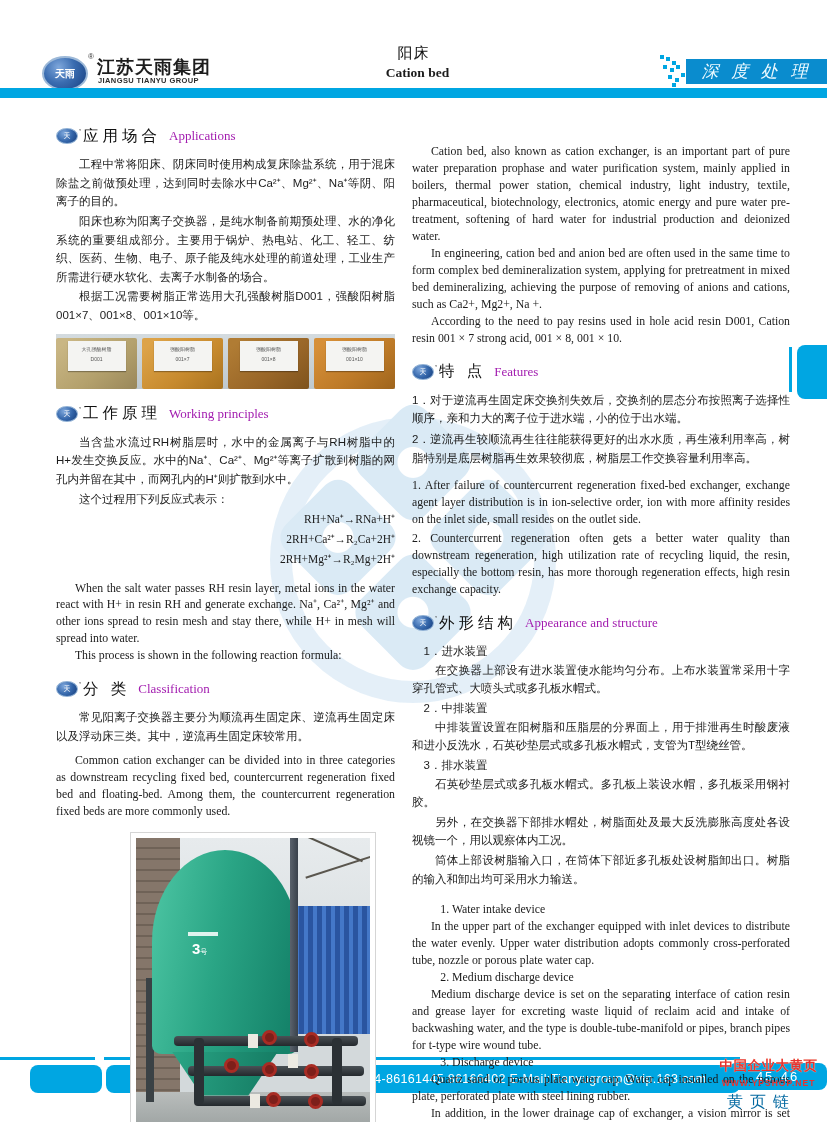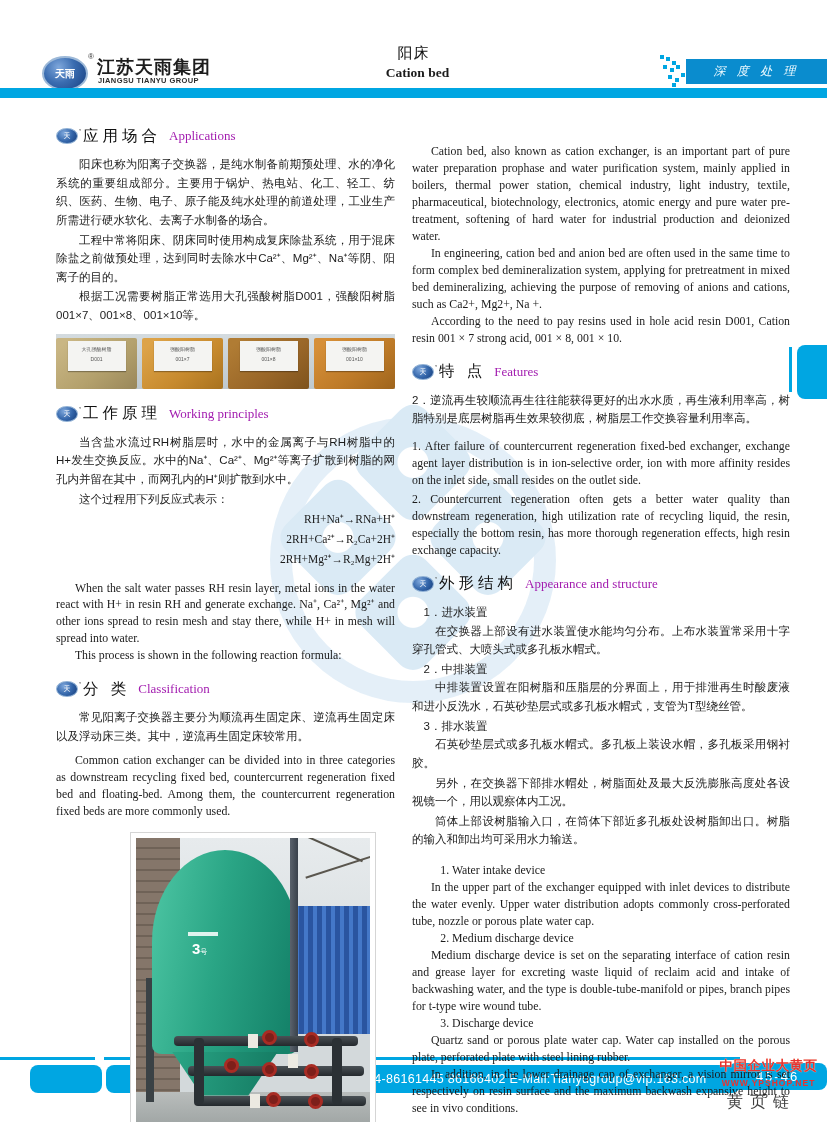--- a/index.html
+++ b/index.html
@@ -13,21 +13,21 @@
   .reg-mark{position:absolute;left:88px;top:52px;font-size:8px;color:#333;}
   .brand-cn{position:absolute;left:97px;top:55px;font-size:18px;font-weight:bold;letter-spacing:1px;color:#1d1d1d;}
   .brand-en{position:absolute;left:98px;top:76px;font-size:7.5px;font-weight:bold;color:#2b2b2b;letter-spacing:.4px;}
   .title-block{position:absolute;left:0;right:0;top:44px;text-align:center;}
   .title-cn{font-size:15px;color:#111;letter-spacing:1px;}
   .title-en{font-family:"Liberation Serif",serif;font-weight:bold;font-size:13.5px;margin-top:2px;padding-left:8px;}
   .hdr-dots{position:absolute;left:660px;top:55px;width:4px;height:4px;background:#00a6e2;
         box-shadow:6px 2px #00a6e2,12px 6px #00a6e2,3px 10px #00a6e2,10px 13px #00a6e2,
                    16px 10px #00a6e2,8px 20px #00a6e2,15px 23px #00a6e2,21px 18px #00a6e2,12px 28px #00a6e2;}
   .category-tab{position:absolute;left:686px;top:59px;width:141px;height:25px;background:#0a8ccE;
-        color:#eefaff;font-style:italic;font-size:12px;letter-spacing:4px;
+        color:#eefaff;font-style:italic;font-size:17px;letter-spacing:4px;
         display:flex;align-items:center;justify-content:center;}
   .header-bar{position:absolute;left:0;top:88px;width:827px;height:10px;background:#00a6e2;}
   
   .col{position:absolute;z-index:2;}
   .col-left{left:56px;top:124px;width:339px;}
   .col-right{left:412px;top:143px;width:378px;}
   .sec-head{display:flex;align-items:center;margin:0 0 7px 0;height:24px;}
   .sec-icon{width:20px;height:14px;border-radius:50%;flex:0 0 20px;
         background:radial-gradient(circle at 35% 30%,#7fa8dc 0%,#3567ab 50%,#143b7a 100%);
         border:1px solid #8fb0d4;color:#fff;font-size:7px;display:flex;align-items:center;justify-content:center;}
@@ -105,21 +105,21 @@
   .f-line-b{position:absolute;left:104px;top:1057px;width:636px;height:3px;background:#00a6e2;}
   .f-pill-s{position:absolute;left:30px;top:1065px;width:72px;height:28px;background:#00a6e2;border-radius:8px;}
   .f-pill-m{position:absolute;left:106px;top:1065px;width:634px;height:28px;background:#00a6e2;border-radius:8px;
         display:flex;align-items:center;justify-content:center;color:#fff;font-size:12.5px;letter-spacing:.3px;}
   .f-pill-r{position:absolute;left:728px;top:1063px;width:99px;height:27px;background:#00a6e2;border-radius:8px;
         display:flex;align-items:center;justify-content:center;color:#fff;font-size:13px;letter-spacing:2px;}
   .yp-red{position:absolute;left:710px;top:1057px;width:117px;text-align:center;color:#e8322f;
         font-weight:bold;font-size:13.5px;letter-spacing:.5px;z-index:3;text-shadow:0 0 1px #ffd;}
   .yp-url{position:absolute;left:710px;top:1078px;width:117px;text-align:center;color:#e8322f;
         font-weight:bold;font-size:8.5px;letter-spacing:1px;z-index:3;}
-  .yp-link{position:absolute;left:727px;top:1092px;font-size:16px;color:#404040;letter-spacing:7px;z-index:3;}
+  .yp-link{position:absolute;left:727px;top:1092px;font-size:16px;color:#0369a1;letter-spacing:7px;z-index:3;}
 </style>
 </head>
 <body>
 
 <div class="page">
 
   <div class="watermark">
     <div class="wm-ring"></div>
     <div class="wm-rot">
       <div class="wm-sq wm1"></div>
@@ -142,22 +142,22 @@
   <div class="header-bar"></div>
 
   <div class="col col-left">
 
     <div class="sec-head">
       <span class="sec-icon">天</span>
       <span class="sec-tick">’</span>
       <span class="sec-cn">应用场合</span>
       <span class="sec-en">Applications</span>
     </div>
+    <p class="p-cn">工程中常将阳床、阴床同时使用构成复床除盐系统，用于混床除盐之前做预处理，达到同时去除水中Ca²⁺、Mg²⁺、Na⁺等阴、阳离子的目的。</p>
     <p class="p-cn">阳床也称为阳离子交换器，是纯水制备前期预处理、水的净化系统的重要组成部分。主要用于锅炉、热电站、化工、轻工、纺织、医药、生物、电子、原子能及纯水处理的前道处理，工业生产所需进行硬水软化、去离子水制备的场合。</p>
-    <p class="p-cn">工程中常将阳床、阴床同时使用构成复床除盐系统，用于混床除盐之前做预处理，达到同时去除水中Ca²⁺、Mg²⁺、Na⁺等阴、阳离子的目的。</p>
     <p class="p-cn">根据工况需要树脂正常选用大孔强酸树脂D001，强酸阳树脂001×7、001×8、001×10等。</p>
 
     <div class="resin-strip">
       <div class="bag bag1">
         <div class="bag-label">
           <div>大孔强酸树脂</div>
             <div>D001</div>
         </div>
       </div>
       <div class="bag bag2">
@@ -241,20 +241,21 @@
     <p class="p-en">Cation bed, also known as cation exchanger, is an important part of pure water preparation prophase and water purification system, mainly applied in boilers, thermal power station, chemical industry, light industry, textile, pharmaceutical, biotechnology, electronics, atomic energy and pure water pre-treatment, softening of hard water for industrial production and deionized water.</p>
     <p class="p-en">In engineering, cation bed and anion bed are often used in the same time to form complex bed demineralization system, applying for pretreatment in mixed bed demineralizing, achieving the purpose of removing of anions and cations, such as Ca2+, Mg2+, Na +.</p>
     <p class="p-en">According to the need to pay resins used in hole acid resin D001, Cation resin 001 × 7 strong acid, 001 × 8, 001 × 10.</p>
 
     <div class="sec-head mt13">
       <span class="sec-icon">天</span>
       <span class="sec-tick">’</span>
       <span class="sec-cn">特  点</span>
       <span class="sec-en">Features</span>
     </div>
+    <p class="p-cn-flush">1．对于逆流再生固定床交换剂失效后，交换剂的层态分布按照离子选择性顺序，亲和力大的离子位于进水端，小的位于出水端。</p>
     <p class="p-cn-flush">2．逆流再生较顺流再生往往能获得更好的出水水质，再生液利用率高，树脂特别是底层树脂再生效果较彻底，树脂层工作交换容量利用率高。</p>
     <p class="p-en-flush mt10">1. After failure of countercurrent regeneration fixed-bed exchanger, exchange agent layer distribution is in ion-selective order, ion with more affinity resides on the inlet side, small resides on the outlet side.</p>
     <p class="p-en-flush">2. Countercurrent regeneration often gets a better water quality than downstream regeneration, high utilization rate of recycling liquid, the resin, especially the bottom resin, has more thorough regeneration effects, high resin exchange capacity.</p>
 
     <div class="sec-head mt13">
       <span class="sec-icon">天</span>
       <span class="sec-tick">’</span>
       <span class="sec-cn">外形结构</span>
       <span class="sec-en">Appearance and structure</span>
     </div>

